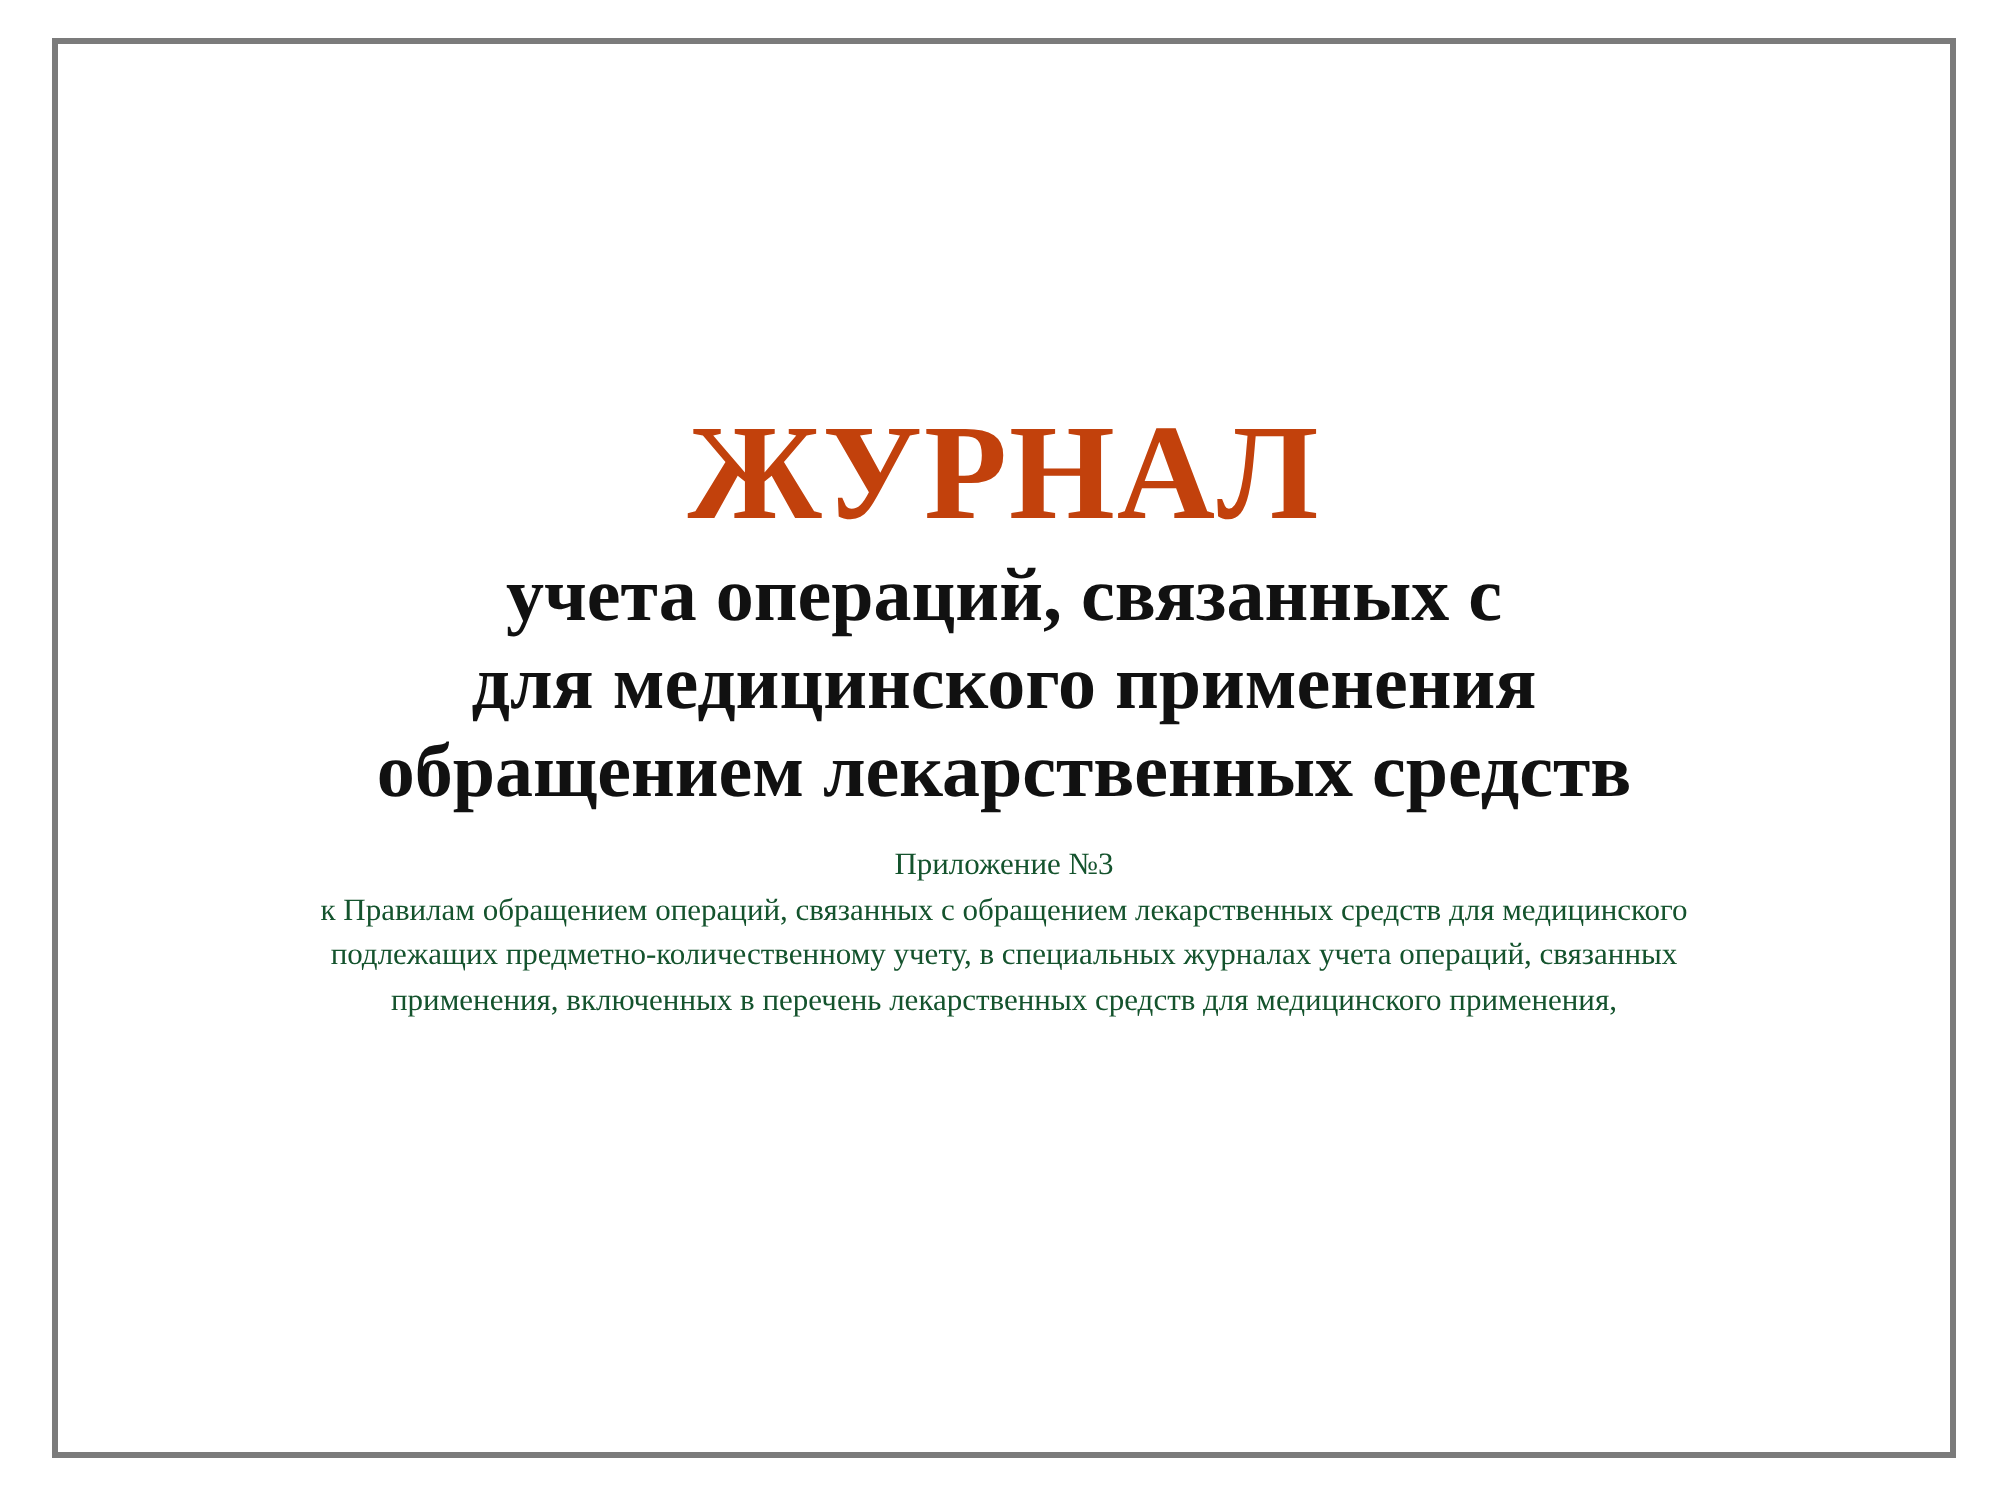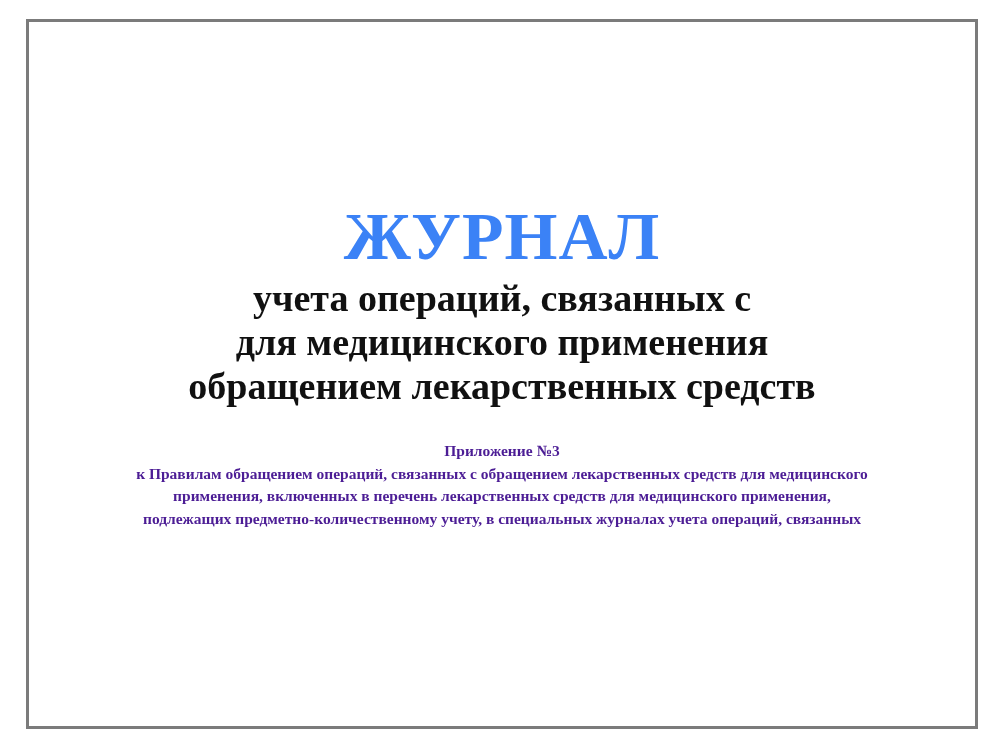--- a/index.html
+++ b/index.html
@@ -28,38 +28,38 @@
     box-sizing: border-box;
     padding-top: 180px;
     text-align: center;
   }
   .doc-title {
     margin: 0;
     font-size: 68px;
     font-weight: bold;
     line-height: 1;
     letter-spacing: 1px;
-    color: #3b82f6;
+    color: #c2410c;
   }
   .doc-subtitle {
     margin-top: 6px;
     font-size: 38px;
     font-weight: bold;
     line-height: 44px;
     color: #111111;
   }
   .subtitle-line {
     white-space: nowrap;
   }
   .appendix {
-    margin-top: 32px;
+    margin-top: 14px;
     font-size: 15.5px;
     line-height: 22.5px;
-    font-weight: bold;
-    color: #4c1d95;
+    font-weight: normal;
+    color: #14532d;
   }
   .appendix-line {
     white-space: nowrap;
   }
 </style>
 </head>
 <body>
 
 <div class="frame">
   <div class="content">
@@ -68,18 +68,18 @@
 
     <div class="doc-subtitle">
       <div class="subtitle-line">учета операций, связанных с</div>
       <div class="subtitle-line">для медицинского применения</div>
       <div class="subtitle-line">обращением лекарственных средств</div>
     </div>
 
     <div class="appendix">
       <div class="appendix-line">Приложение №3</div>
       <div class="appendix-line">к Правилам обращением операций, связанных с обращением лекарственных средств для медицинского</div>
+      <div class="appendix-line">подлежащих предметно-количественному учету, в специальных журналах учета операций, связанных</div>
       <div class="appendix-line">применения, включенных в перечень лекарственных средств для медицинского применения,</div>
-      <div class="appendix-line">подлежащих предметно-количественному учету, в специальных журналах учета операций, связанных</div>
     </div>
 
   </div>
 </div>
 
 </body></html>

